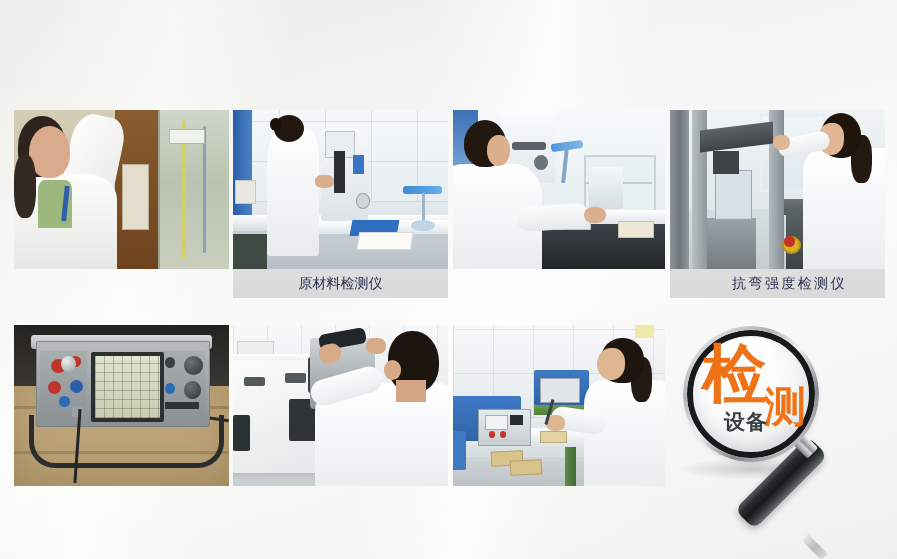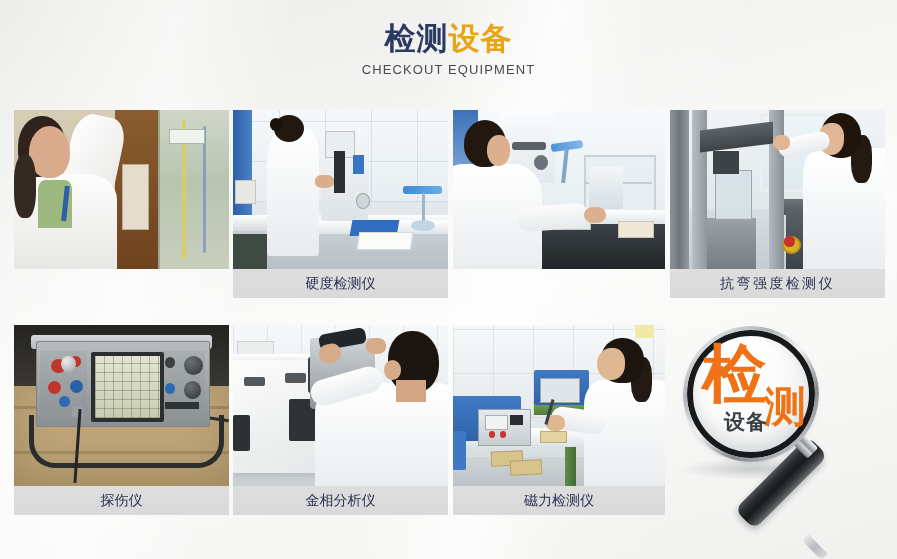--- a/index.html
+++ b/index.html
@@ -90,21 +90,21 @@
     width: 100%;
     height: 29px;
     line-height: 29px;
     text-align: center;
     font-size: 14px;
     color: #2b3150;
     background: #dcdcdc;
     background: linear-gradient(180deg, #dedede 0%, #d9d9d9 100%);
     white-space: nowrap;
   }
-  .caption.wide-spacing { letter-spacing: 2.4px; }
+  .caption.wide-spacing { letter-spacing: 2.4px; padding-left: 12px; }
 
   
 
   
   .p1 { background: linear-gradient(160deg,#cfc5ae 0%,#c4b79c 38%,#b4a484 62%,#a89677 100%); }
   .p1 .wall { position:absolute; left:0; top:0; width:48%; height:100%;
               background: linear-gradient(180deg,#d6cdb6,#c2b69c); }
   .p1 .cab { position:absolute; left:47%; top:0; width:22%; height:100%;
              background: linear-gradient(180deg,#8a5c2e,#6e431f); }
   .p1 .cab2 { position:absolute; left:50%; top:34%; width:12%; height:40%;
@@ -527,26 +527,20 @@
     letter-spacing: 1px;
     line-height: 1;
     white-space: nowrap;
   }
 </style>
 </head>
 <body>
 
 <div id="page">
 
-  <div class="header">
-    <div class="title">
-      <span class="t-dark">检测</span><span class="t-gold">设备</span>
-    </div>
-    <div class="subtitle">CHECKOUT EQUIPMENT</div>
-  </div>
 
   <div class="card" style="left:14px; top:110px; width:215px; height:188px;">
     <div class="photo">
       <div class="ph-inner p1">
         <div class="wall"></div>
           <div class="cab"></div>
           <div class="cab2"></div>
         <div class="glass"></div>
           <div class="tube"></div>
           <div class="tube2"></div>
@@ -581,21 +575,21 @@
           <div class="lampstem"></div>
           <div class="lampbase"></div>
         <div class="folder"></div>
           <div class="paper"></div>
         <div class="coat"></div>
           <div class="head"></div>
           <div class="bun"></div>
           <div class="hand"></div>
       </div>
     </div>
-    <div class="caption">硬度检测仪</div>
+    <div class="caption">原材料检测仪</div>
   </div>
 
   <div class="card" style="left:453px; top:110px; width:212px; height:188px;">
     <div class="photo">
       <div class="ph-inner p3">
         <div class="wall"></div>
           <div class="blue"></div>
         <div class="shelf"></div>
           <div class="shelfline"></div>
           <div class="balance"></div>
@@ -669,21 +663,20 @@
           <div class="kg1"></div>
         <div class="kg2"></div>
           <div class="kg3"></div>
           <div class="kg4"></div>
           <div class="kb3"></div>
         <div class="slot"></div>
         <div class="probe"></div>
           <div class="cable"></div>
       </div>
     </div>
-    <div class="caption">探伤仪</div>
   </div>
 
   <div class="card" style="left:233px; top:325px; width:215px; height:190px;">
     <div class="photo" style="height:161px;">
       <div class="ph-inner p6">
         <div class="wall"></div>
           <div class="floor"></div>
           <div class="boxes"></div>
         <div class="instTop"></div>
           <div class="inst"></div>
@@ -698,21 +691,20 @@
         <div class="eyep"></div>
         <div class="coat"></div>
           <div class="arm"></div>
         <div class="head"></div>
           <div class="ear"></div>
           <div class="neck"></div>
         <div class="hand"></div>
           <div class="hand2"></div>
       </div>
     </div>
-    <div class="caption">金相分析仪</div>
   </div>
 
   <div class="card" style="left:453px; top:325px; width:212px; height:190px;">
     <div class="photo" style="height:161px;">
       <div class="ph-inner p7">
         <div class="wall"></div>
           <div class="notes"></div>
           <div class="floor"></div>
         <div class="greenstrip"></div>
           <div class="benchleg"></div>
@@ -731,21 +723,20 @@
           <div class="sample3"></div>
         <div class="coat"></div>
           <div class="pony"></div>
           <div class="head"></div>
           <div class="face"></div>
         <div class="arm"></div>
           <div class="hand"></div>
           <div class="pen"></div>
       </div>
     </div>
-    <div class="caption">磁力检测仪</div>
   </div>
 
   <div class="logo">
     <div class="mag-shadow"></div>
     <div class="mag-handle"></div>
     <div class="mag-handle-tip"></div>
     <div class="mag-ferrule"></div>
     <div class="mag-lens"></div>
     <div class="mag-rim"></div>
     <div class="mag-gloss"></div>

